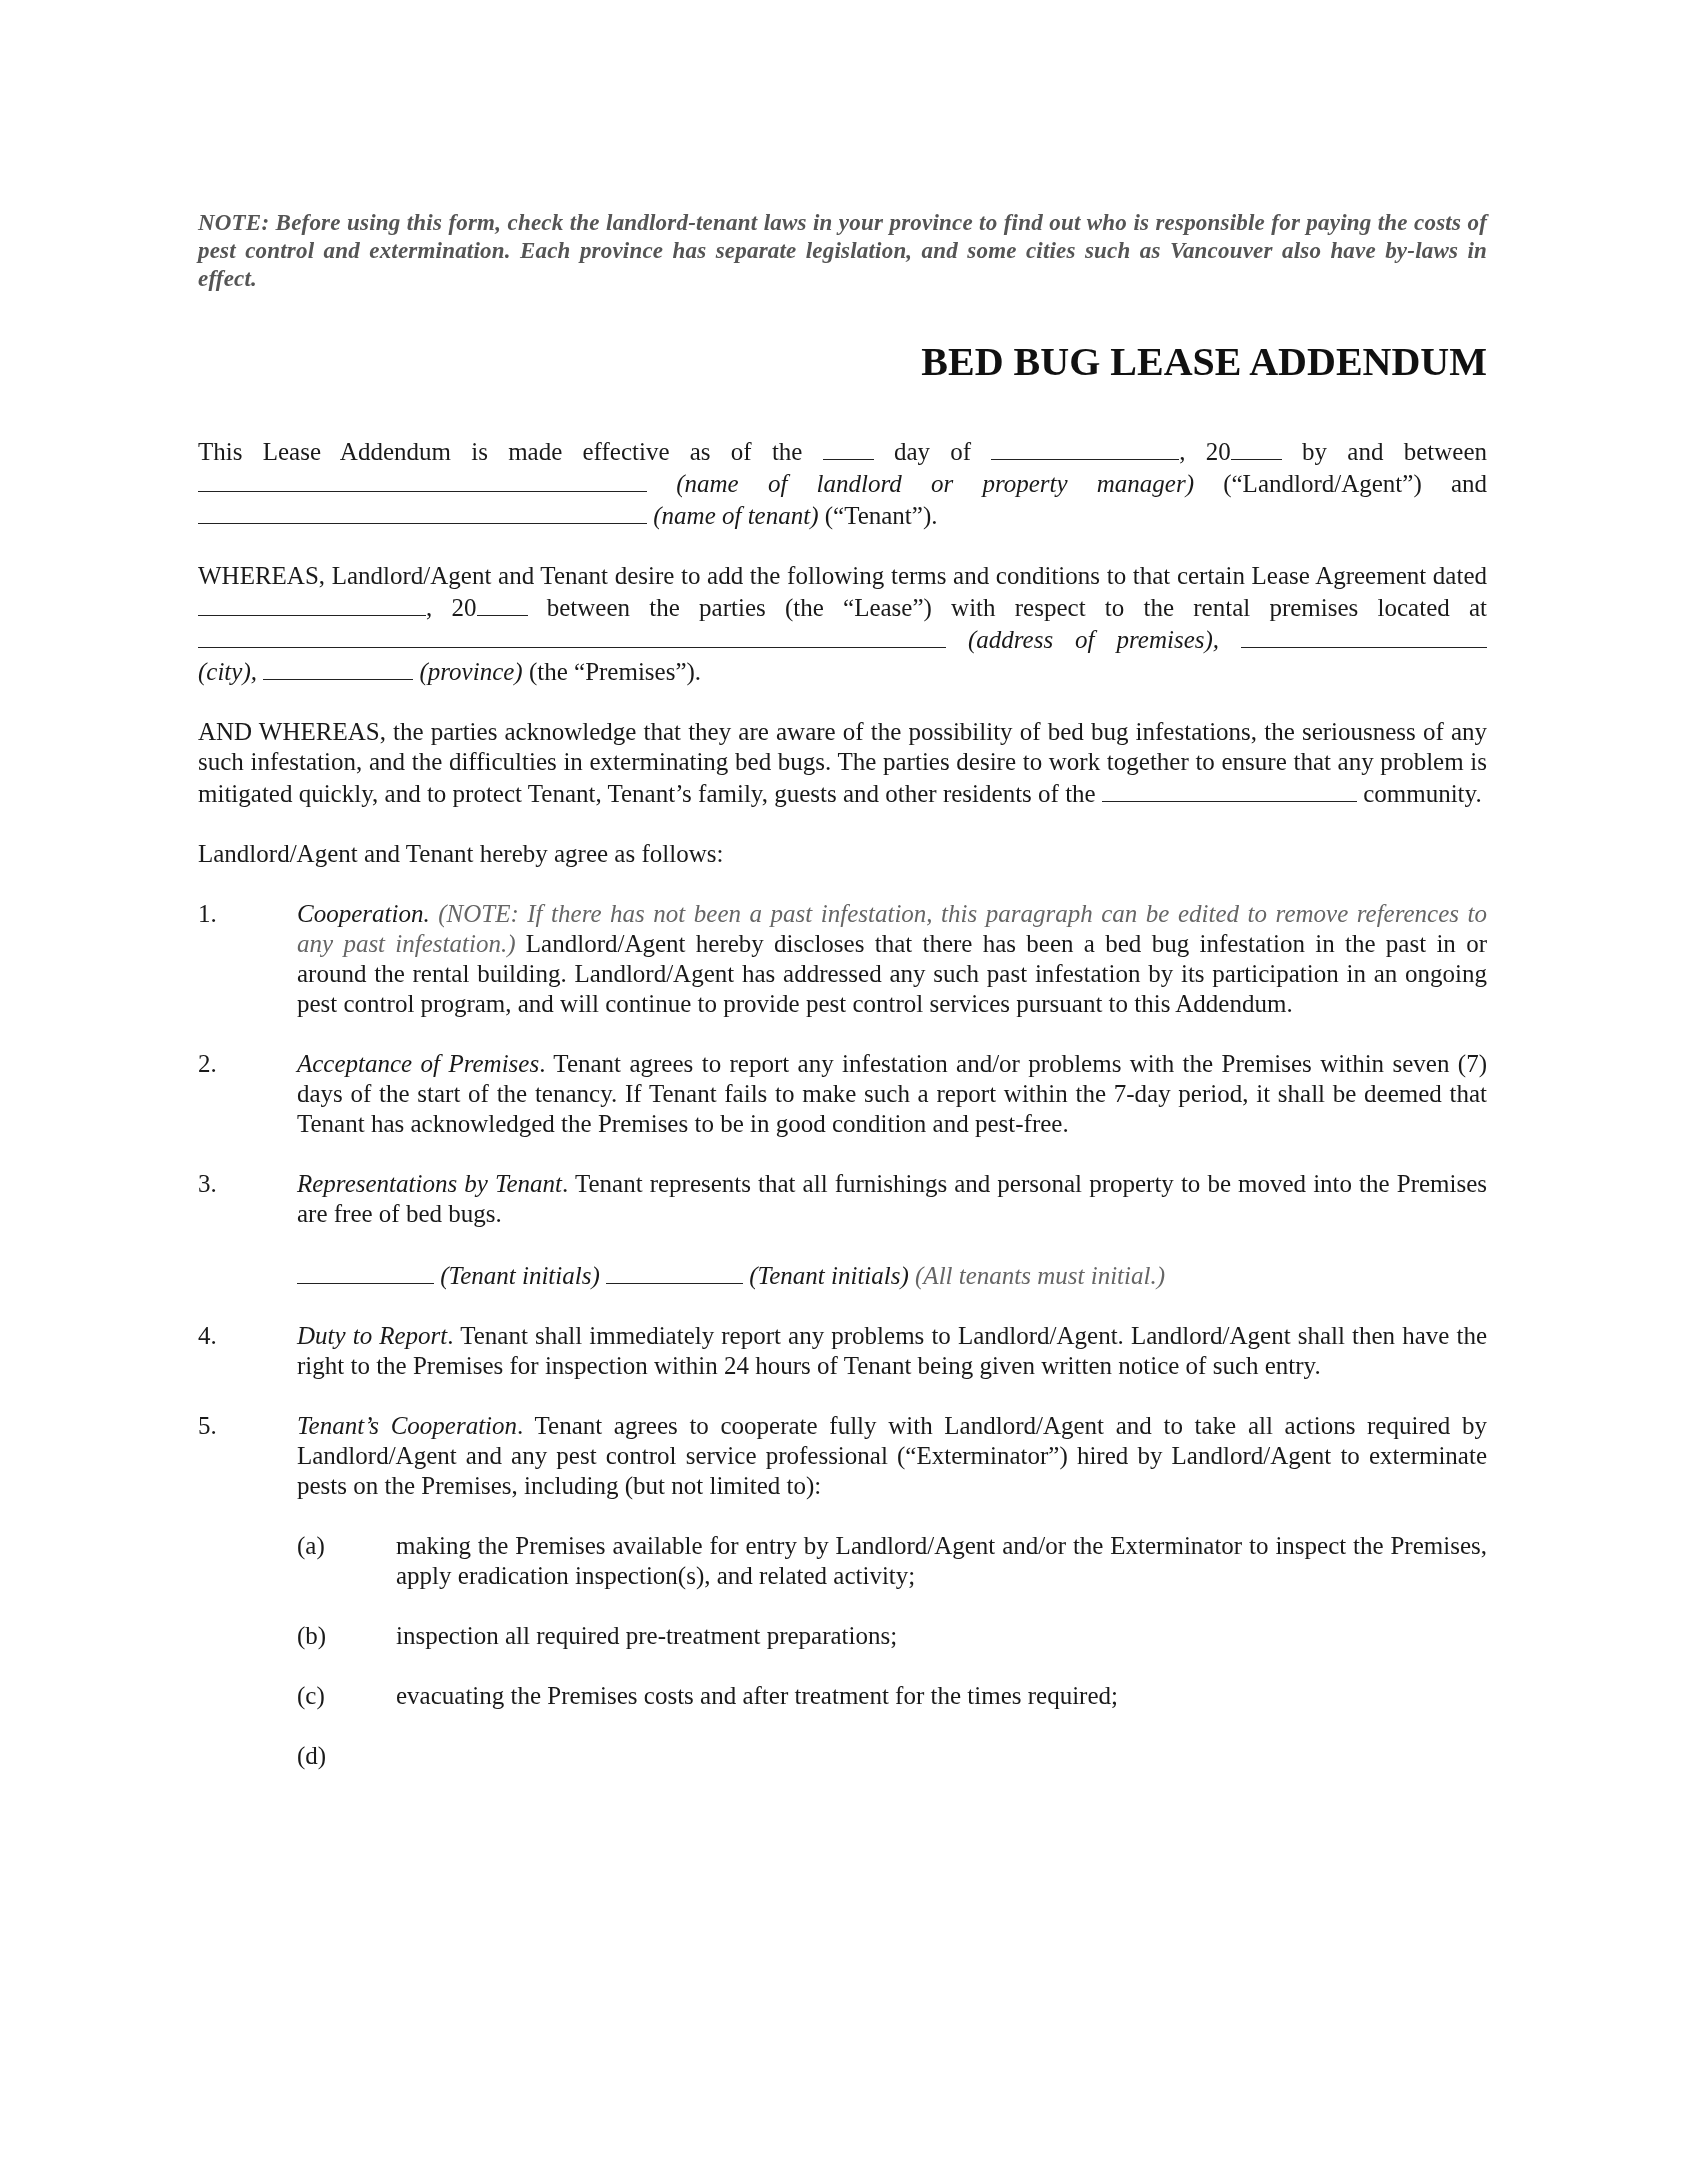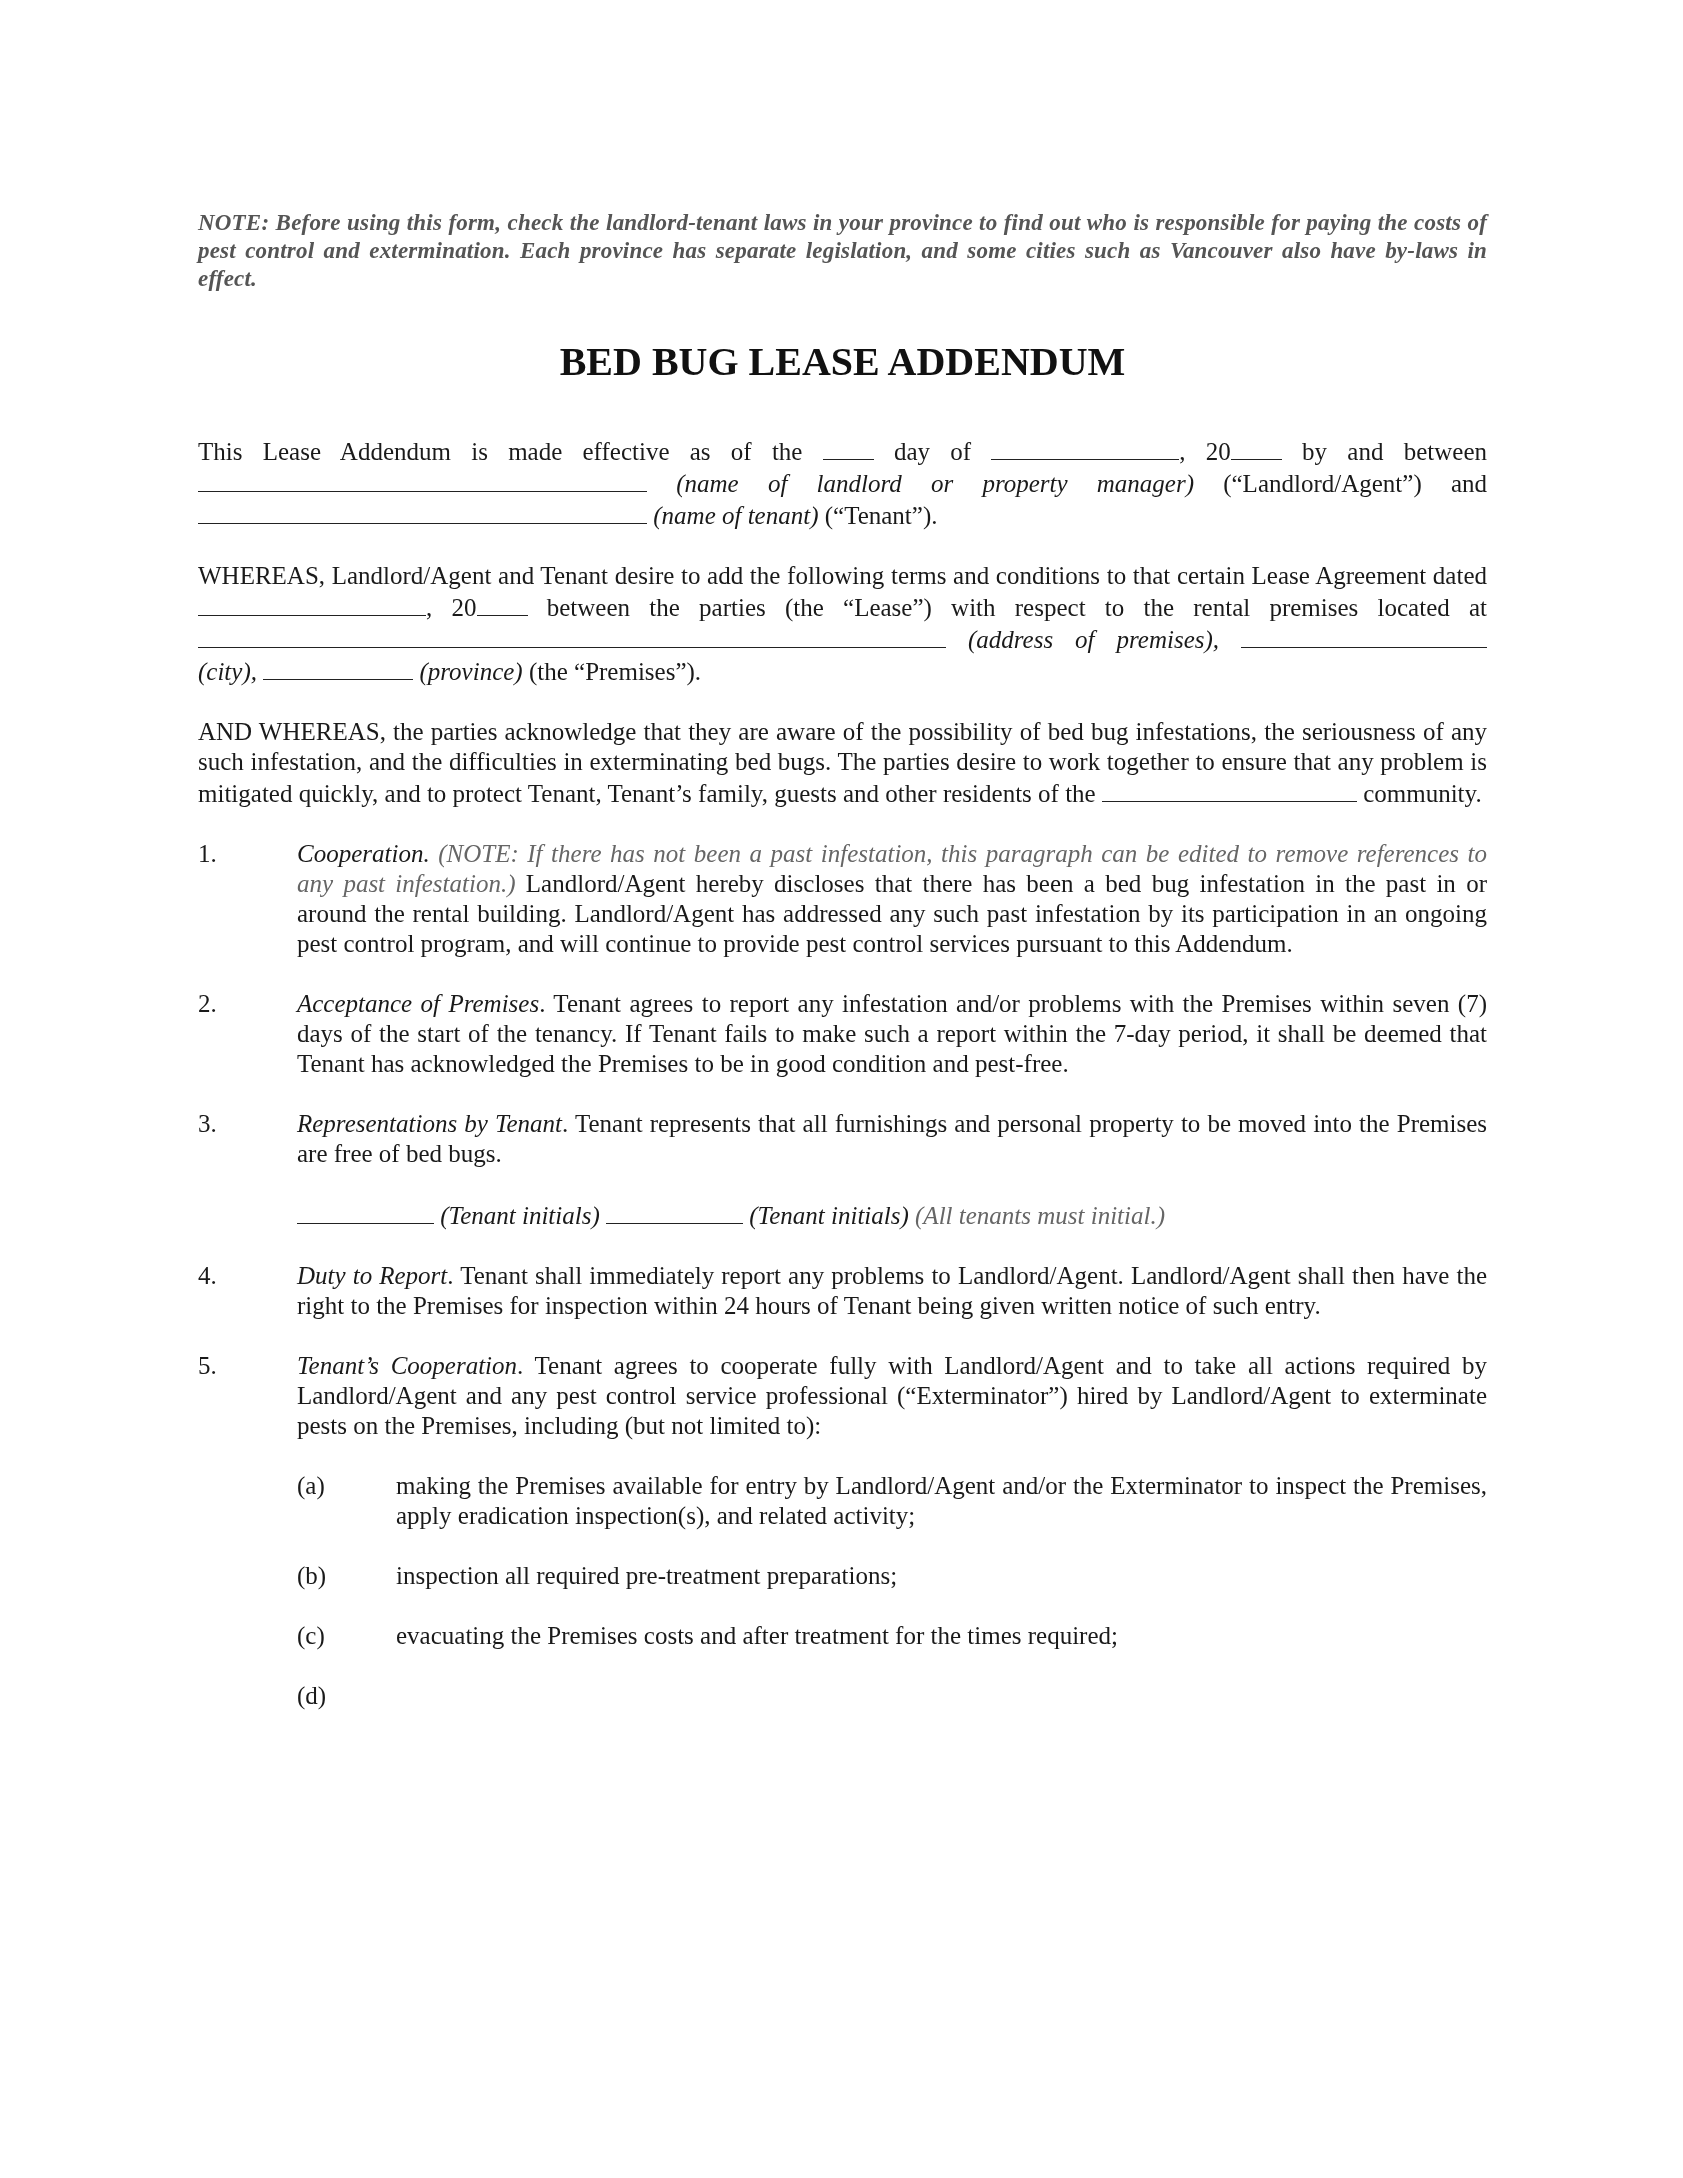--- a/index.html
+++ b/index.html
@@ -3,21 +3,21 @@
 <meta charset="utf-8">
 <style>
   html, body { margin: 0; padding: 0; background: #ffffff; }
   body {
     width: 1683px; height: 2178px; position: relative; overflow: hidden;
     font-family: "Liberation Serif", "DejaVu Serif", serif;
     color: #1a1a1a;
   }
   .page { position: absolute; left: 198px; top: 194px; width: 1289px; font-size: 25px; line-height: 30px; }
   .note { color: #555555; font-style: italic; font-weight: bold; text-align: justify; font-size: 23px; line-height: 28px; margin: 15px 0 46px 0; letter-spacing: 0.2px;}
-  .title { text-align: center; font-weight: bold; font-size: 40px; line-height: 46px; margin: 0 0 50px 0; color: #111; font-family: Liberation Serif, serif; }
+  .title { text-align: right; font-weight: bold; font-size: 40px; line-height: 46px; margin: 0 0 50px 0; color: #111; font-family: Liberation Serif, serif; }
   .p { text-align: justify; margin: 0 0 30px 0; }
   .i { font-style: italic; }
   .gray { color: #666666; }
   .blank { display: inline-block; border-bottom: 1.5px solid #222; height: 24px; vertical-align: baseline; }
   .item { position: relative; padding-left: 99px; text-align: justify; margin: 0 0 30px 0; }
   .item .num { position: absolute; left: 0; top: 0; }
   .sub { position: relative; padding-left: 198px; text-align: justify; margin: 0 0 30px 0; }
   .sub .num { position: absolute; left: 99px; top: 0; }
   .initials { padding-left: 99px; margin: 0 0 30px 0; }
   .w-day { width: 51px; } .w-month { width: 188px; } .w-year { width: 51px; }
@@ -61,20 +61,21 @@
     <span>(the “Premises”).</span>
   </p>
 
   <p class="p">
     <span>AND WHEREAS, the parties acknowledge that they are aware of the possibility of bed bug infestations, the seriousness of any such infestation, and the difficulties in exterminating bed bugs. The parties desire to work together to ensure that any problem is mitigated quickly, and to protect Tenant, Tenant’s family, guests and other residents of the</span>
     <span class="blank w-comm"></span>
     <span>community.</span>
   </p>
 
 
+  <p class="p">Landlord/Agent and Tenant hereby agree as follows:</p>
 
   <div class="item">
     <span class="num">1.</span>
     <span class="i">Cooperation.</span>
     <span class="i gray">(NOTE: If there has not been a past infestation, this paragraph can be edited to remove references to any past infestation.)</span>
     <span>Landlord/Agent hereby discloses that there has been a bed bug infestation in the past in or around the rental building. Landlord/Agent has addressed any such past infestation by its participation in an ongoing pest control program, and will continue to provide pest control services pursuant to this Addendum.</span>
   </div>
 
   <div class="item">
     <span class="num">2.</span>

